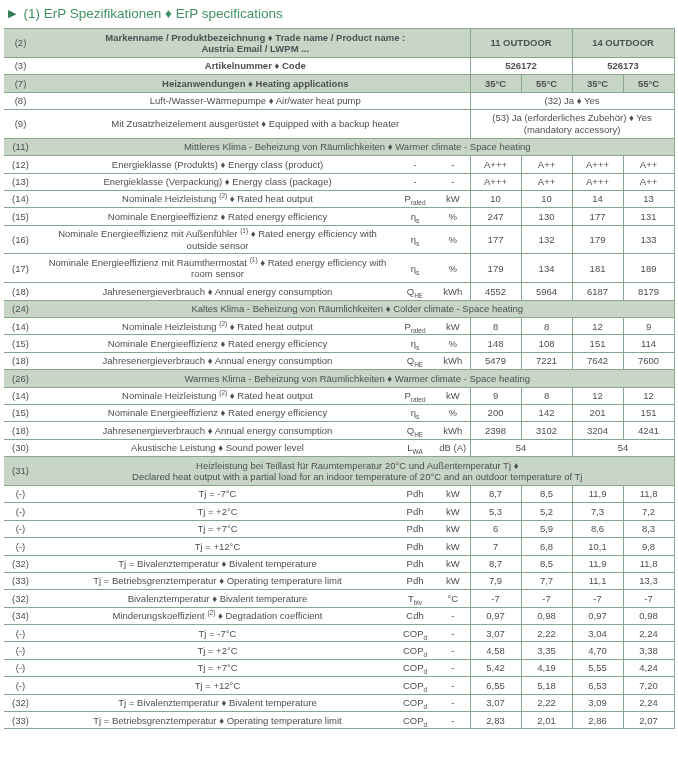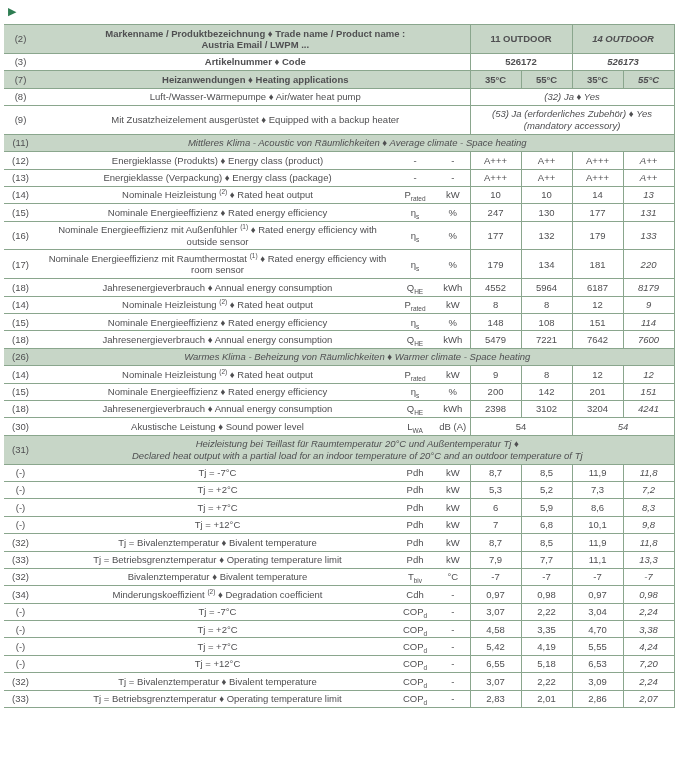--- a/index.html
+++ b/index.html
@@ -33,31 +33,32 @@
   td{
     padding:2.5px 3px;
     border-bottom:1px solid var(--line);
     vertical-align:middle;
     word-wrap:break-word;
   }
   td.c-code{text-align:center;padding-left:2px;}
   td.c-desc{text-align:center;padding-left:6px;}
   td.c-sym,td.c-unit{text-align:center;}
   td.c-val{text-align:center;border-left:1px solid var(--line);}
-  tr td:last-child{border-right:1px solid var(--line);font-style:italic;}
+  tr td:last-child{border-right:1px solid var(--line);}
   tr.bg-g td{background:var(--green-bg);}
   tr.bold td.c-desc, tr.bold td.c-val{font-weight:bold;}
   sup{font-size:6.5px;vertical-align:super;line-height:0;}
   sub{font-size:6.5px;vertical-align:sub;line-height:0;}
 </style>
 </head>
 <body>
 
 <div class="title">
   <span class="arrow">▶</span>
+  <span>(1) ErP Spezifikationen ♦ ErP specifications</span>
 </div>
 
 <table class="spec">
   <colgroup>
     <col style="width:34px">
       <col style="width:356px">
       <col style="width:42px">
       <col style="width:34px">
     <col style="width:51px">
       <col style="width:51px">
@@ -90,21 +91,21 @@
         <td class="c-desc" colspan="3">Luft-/Wasser-Wärmepumpe ♦ Air/water heat pump</td>
         <td class="c-val" colspan="4">(32) Ja ♦ Yes</td>
       </tr>
       <tr>
         <td class="c-code">(9)</td>
         <td class="c-desc" colspan="3">Mit Zusatzheizelement ausgerüstet ♦ Equipped with a backup heater</td>
         <td class="c-val" colspan="4">(53) Ja (erforderliches Zubehör) ♦ Yes (mandatory accessory)</td>
       </tr>
       <tr class="bg-g">
         <td class="c-code">(11)</td>
-        <td class="c-desc" colspan="7">Mittleres Klima - Acoustic von Räumlichkeiten ♦ Average climate - Space heating</td>
+        <td class="c-desc" colspan="7">Mittleres Klima - Beheizung von Räumlichkeiten ♦ Warmer climate - Space heating</td>
       </tr>
       <tr>
         <td class="c-code">(12)</td>
         <td class="c-desc">Energieklasse (Produkts) ♦ Energy class (product)</td>
         <td class="c-sym">-</td>
         <td class="c-unit">-</td>
         <td class="c-val">A+++</td>
         <td class="c-val">A++</td>
         <td class="c-val">A+++</td>
         <td class="c-val">A++</td>
@@ -150,32 +151,36 @@
         <td class="c-val">133</td>
       </tr>
       <tr>
         <td class="c-code">(17)</td>
         <td class="c-desc">Nominale Energieeffizienz mit Raumthermostat <sup>(1)</sup> ♦ Rated energy efficiency with room sensor</td>
         <td class="c-sym">η<sub>s</sub></td>
         <td class="c-unit">%</td>
         <td class="c-val">179</td>
         <td class="c-val">134</td>
         <td class="c-val">181</td>
-        <td class="c-val">220</td>
+        <td class="c-val">189</td>
       </tr>
       <tr>
         <td class="c-code">(18)</td>
         <td class="c-desc">Jahresenergieverbrauch ♦ Annual energy consumption</td>
         <td class="c-sym">Q<sub>HE</sub></td>
         <td class="c-unit">kWh</td>
         <td class="c-val">4552</td>
         <td class="c-val">5964</td>
         <td class="c-val">6187</td>
         <td class="c-val">8179</td>
       </tr>
+      <tr class="bg-g">
+        <td class="c-code">(24)</td>
+        <td class="c-desc" colspan="7">Kaltes Klima - Beheizung von Räumlichkeiten ♦ Colder climate - Space heating</td>
+      </tr>
       <tr>
         <td class="c-code">(14)</td>
         <td class="c-desc">Nominale Heizleistung <sup>(2)</sup> ♦ Rated heat output</td>
         <td class="c-sym">P<sub>rated</sub></td>
         <td class="c-unit">kW</td>
         <td class="c-val">8</td>
         <td class="c-val">8</td>
         <td class="c-val">12</td>
         <td class="c-val">9</td>
       </tr>

